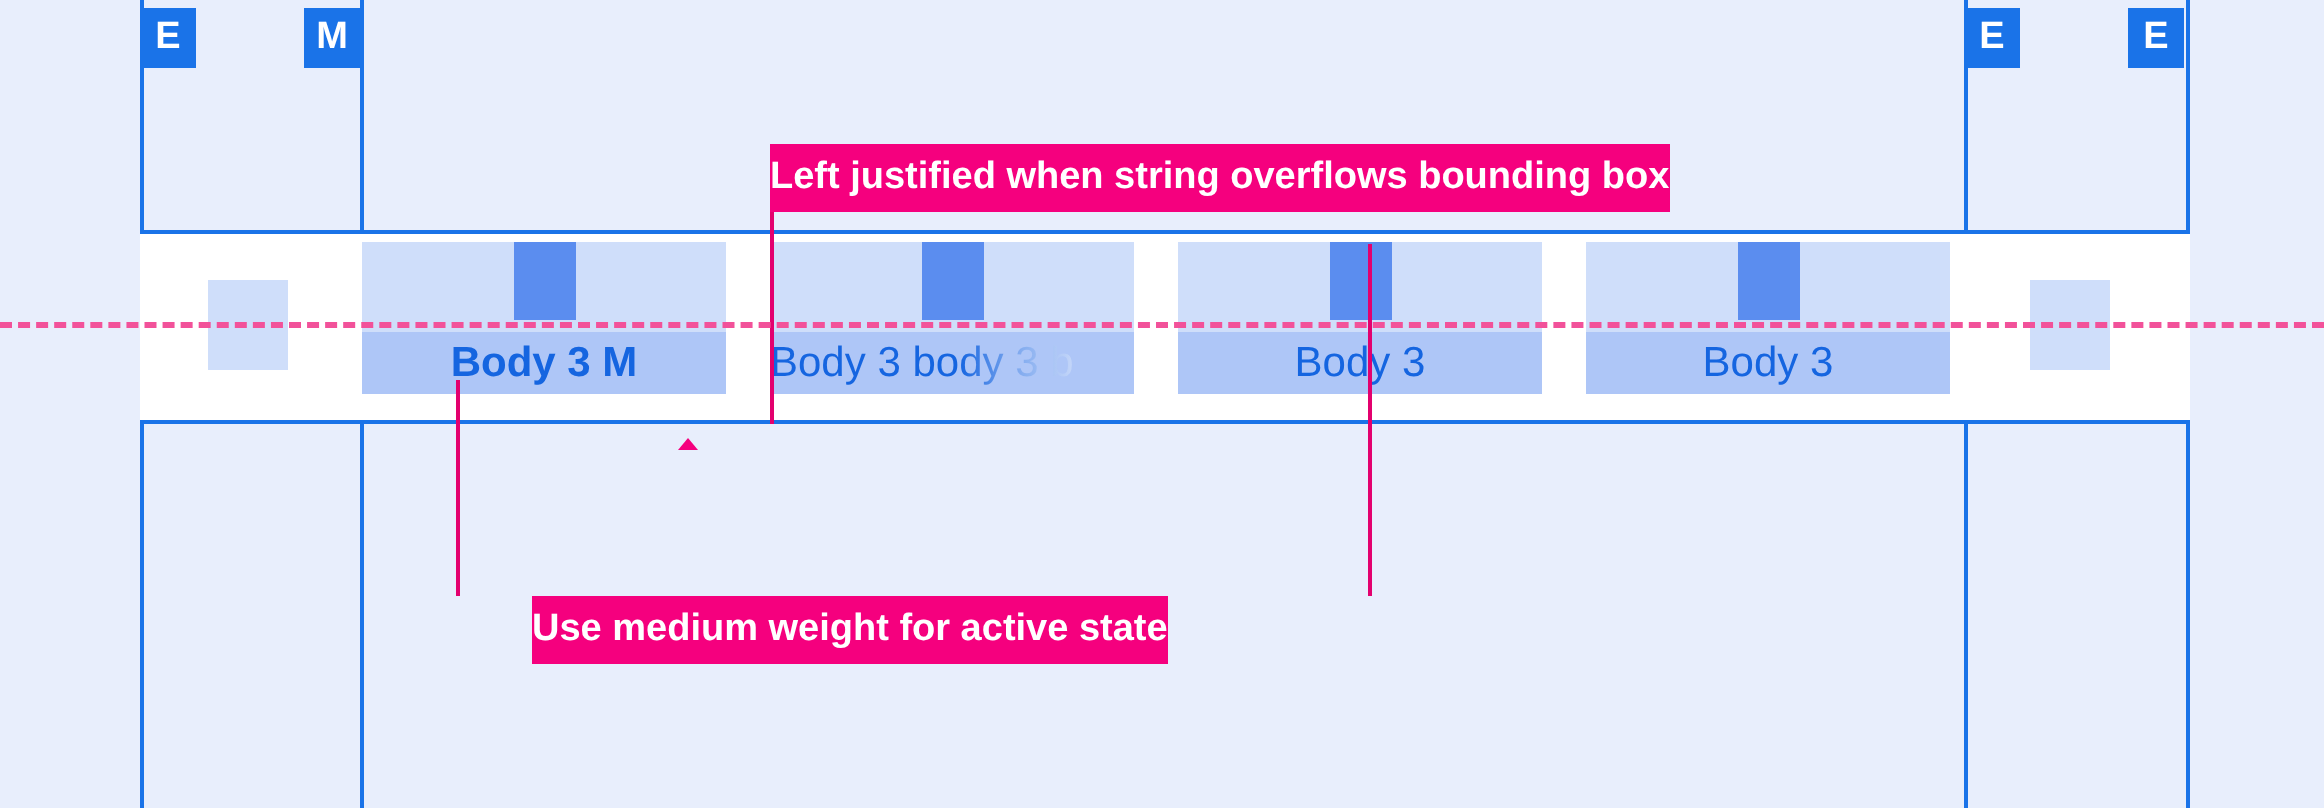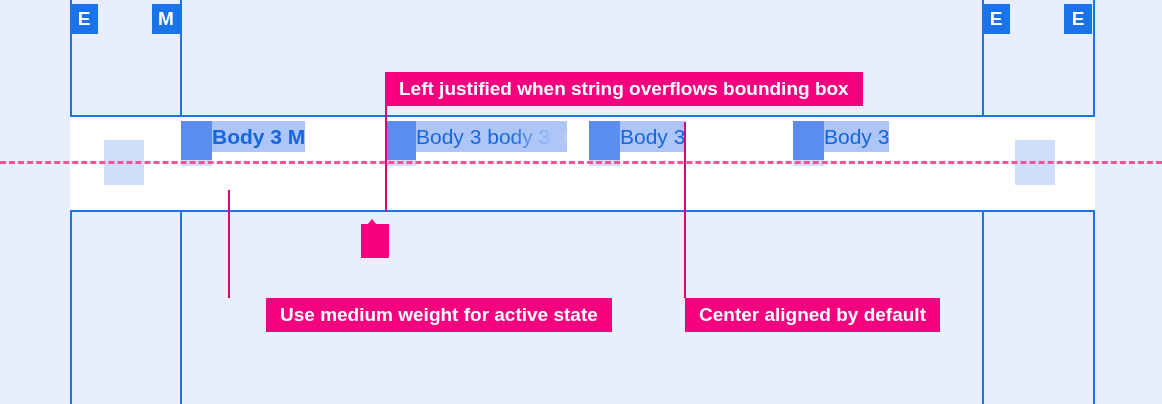--- a/index.html
+++ b/index.html
@@ -74,21 +74,21 @@
     height: 85px;
     display: flex;
     align-items: flex-start;
   }
 
   .tab {
     position: relative;
     height: 80px;
     margin-right: 22px;
     display: flex;
-    flex-direction: row;
+    flex-direction: column;
     align-items: stretch;
   }
   .tab:last-child { margin-right: 0; }
 
   .tab-icon-band {
     position: relative;
     height: 45px;
     background: #cfdefa;
     display: flex;
     align-items: flex-start;
@@ -153,21 +153,21 @@
 
   
   .callout {
     position: absolute;
     background: #f5007e;
     color: #ffffff;
     font-size: 19px;
     font-weight: bold;
     line-height: 34px;
     height: 34px;
-    padding: 0 14px;
+    padding: 0 0;
     white-space: nowrap;
     box-sizing: border-box;
   }
   .callout .notch {
     position: absolute;
     top: -5px;
     right: 12px;
     width: 10px;
     height: 6px;
     background: #f5007e;
@@ -253,17 +253,14 @@
   </div>
 
   <div class="callout" style="left:361px; top:224px;">
     <span class="notch"></span>
   </div>
 
   <div class="callout" style="left:229px; top:298px;margin-left:37px;">
     <span>Use medium weight for active state</span>
   </div>
 
-  <div class="callout" style="left:685px; top:298px;">
-    <span>Center aligned by default</span>
-  </div>
 
 </div>
 
 </body></html>

